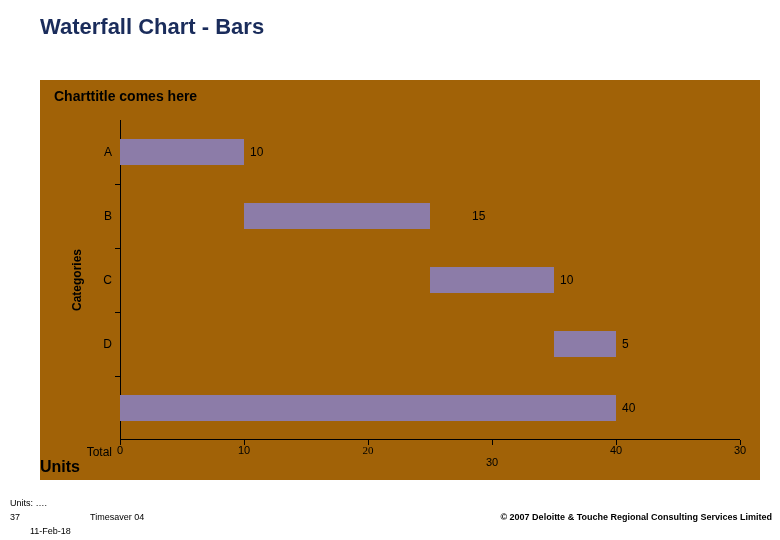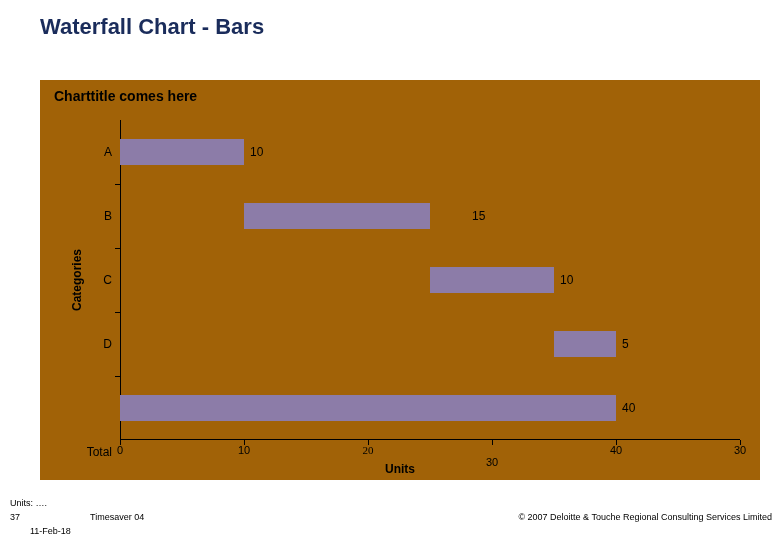--- a/index.html
+++ b/index.html
@@ -40,22 +40,22 @@
     transform: translateY(-50%) rotate(-90deg);
     transform-origin: center;
     font-size: 12px;
     font-weight: bold;
     color: #000;
   }
   .xaxis-title {
     position: absolute;
     bottom: 4px;
     width: 100%;
-    text-align: center;
-    font-size: 12px;
+    text-align: left;
+    font-size: 16px;
     font-weight: bold;
     color: #000;
   }
   .plot {
     position: absolute;
     left: 80px;
     top: 40px;
     width: 620px;
     height: 320px;
   }
@@ -117,21 +117,21 @@
     left: 0;
     top: 498px;
     width: 780px;
     font-size: 9px;
     color: #000;
   }
   .footer .source { position: absolute; left: 10px; top: 0; }
   .footer .pg     { position: absolute; left: 10px; top: 14px; }
   .footer .date   { position: absolute; left: 30px; top: 28px; }
   .footer .file   { position: absolute; left: 90px; top: 14px; }
-  .footer .copy   { position: absolute; right: 8px; top: 14px; }
+  .footer .copy   { position: absolute; right: 8px; top: 14px; font-weight: bold; }
 </style>
 </head>
 <body>
 
 <div class="slide-title">Waterfall Chart - Bars</div>
 
 <div class="chart-panel">
   <div class="chart-title">Charttitle comes here</div>
   <div class="yaxis-title">Categories</div>
   <div class="xaxis-title">Units</div>

